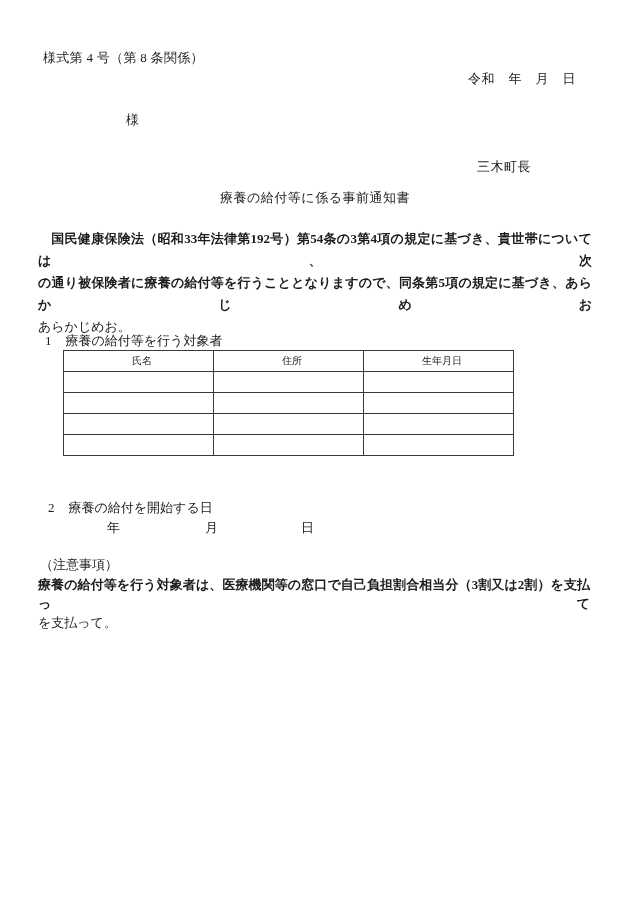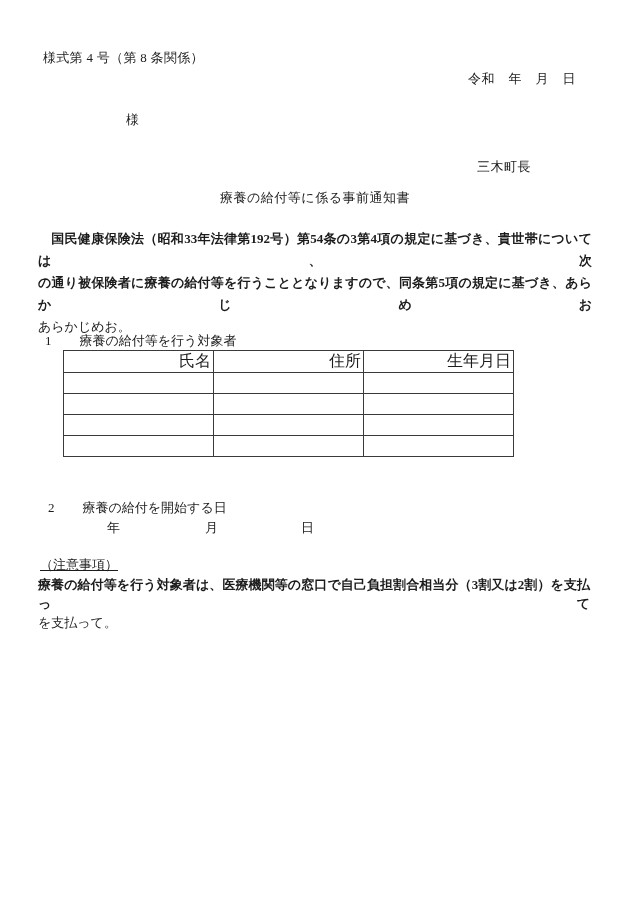--- a/index.html
+++ b/index.html
@@ -36,48 +36,48 @@
   }
   .jline {
     text-align: justify;
     text-align-last: justify;
     text-justify: inter-character;
     font-weight: bold;
   }
 
   .s1-heading { left: 45px; top: 332px; }
   .s2-heading { left: 48px; top: 499px; }
-  .h-gap { margin-left: 28px; }
+  .h-gap { margin-left: 14px; }
 
   table.data-table {
     position: absolute;
     left: 63px; top: 350px;
     border-collapse: collapse;
     table-layout: fixed;
   }
   table.data-table th,
   table.data-table td {
     box-sizing: border-box;
     width: 150px;
     height: 21px;
     border: 1px solid #3a3a3a;
     padding: 0 2px 0 9px;
     font-weight: normal;
-    text-align: right;
-    font-size: 16px;
+    text-align: center;
+    font-size: 10px;
     vertical-align: middle;
   }
   table.data-table td { height: 21px; }
 
   .s2-date { left: 0; top: 519px; width: 630px; height: 16px; }
   .s2-date .yy { position: absolute; left: 107px; }
   .s2-date .mm { position: absolute; left: 205px; }
   .s2-date .dd { position: absolute; left: 301px; }
 
-  .notes-heading { left: 40px; top: 556px; text-decoration: underline; }
+  .notes-heading { left: 40px; top: 556px; }
   .notes-body {
     left: 38px; top: 575px; width: 552px;
     line-height: 19px;
   }
 </style>
 </head>
 <body>
 
 <div class="page">
 

